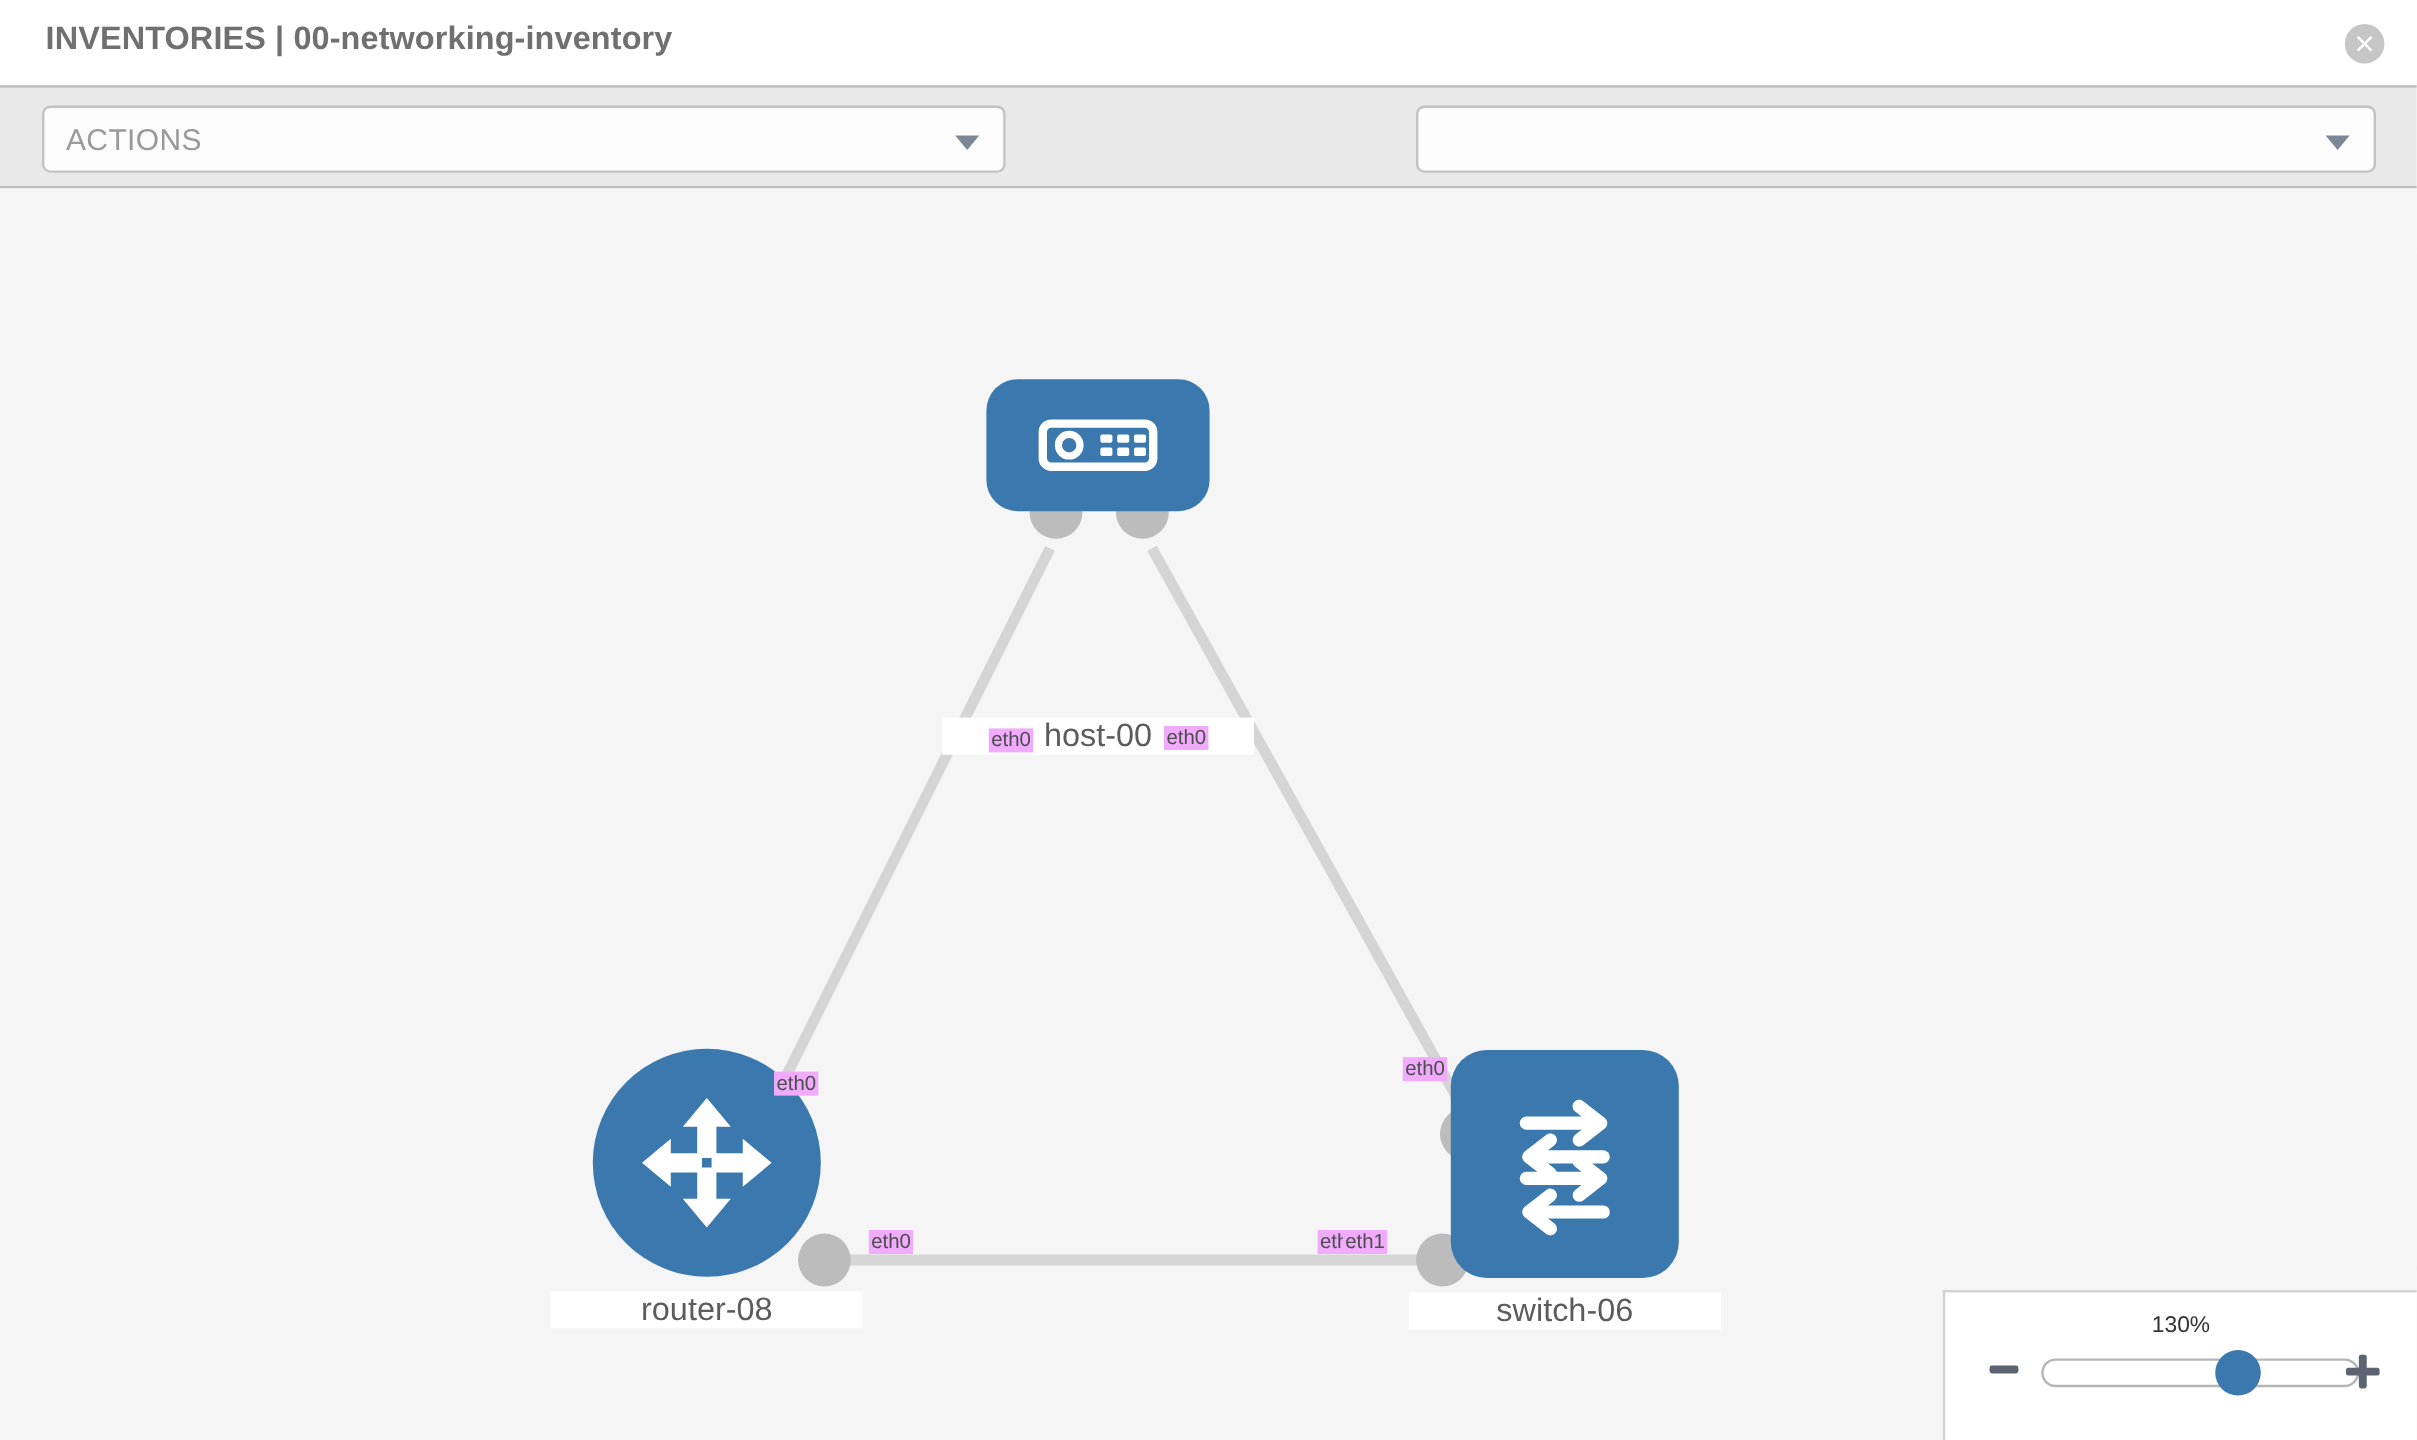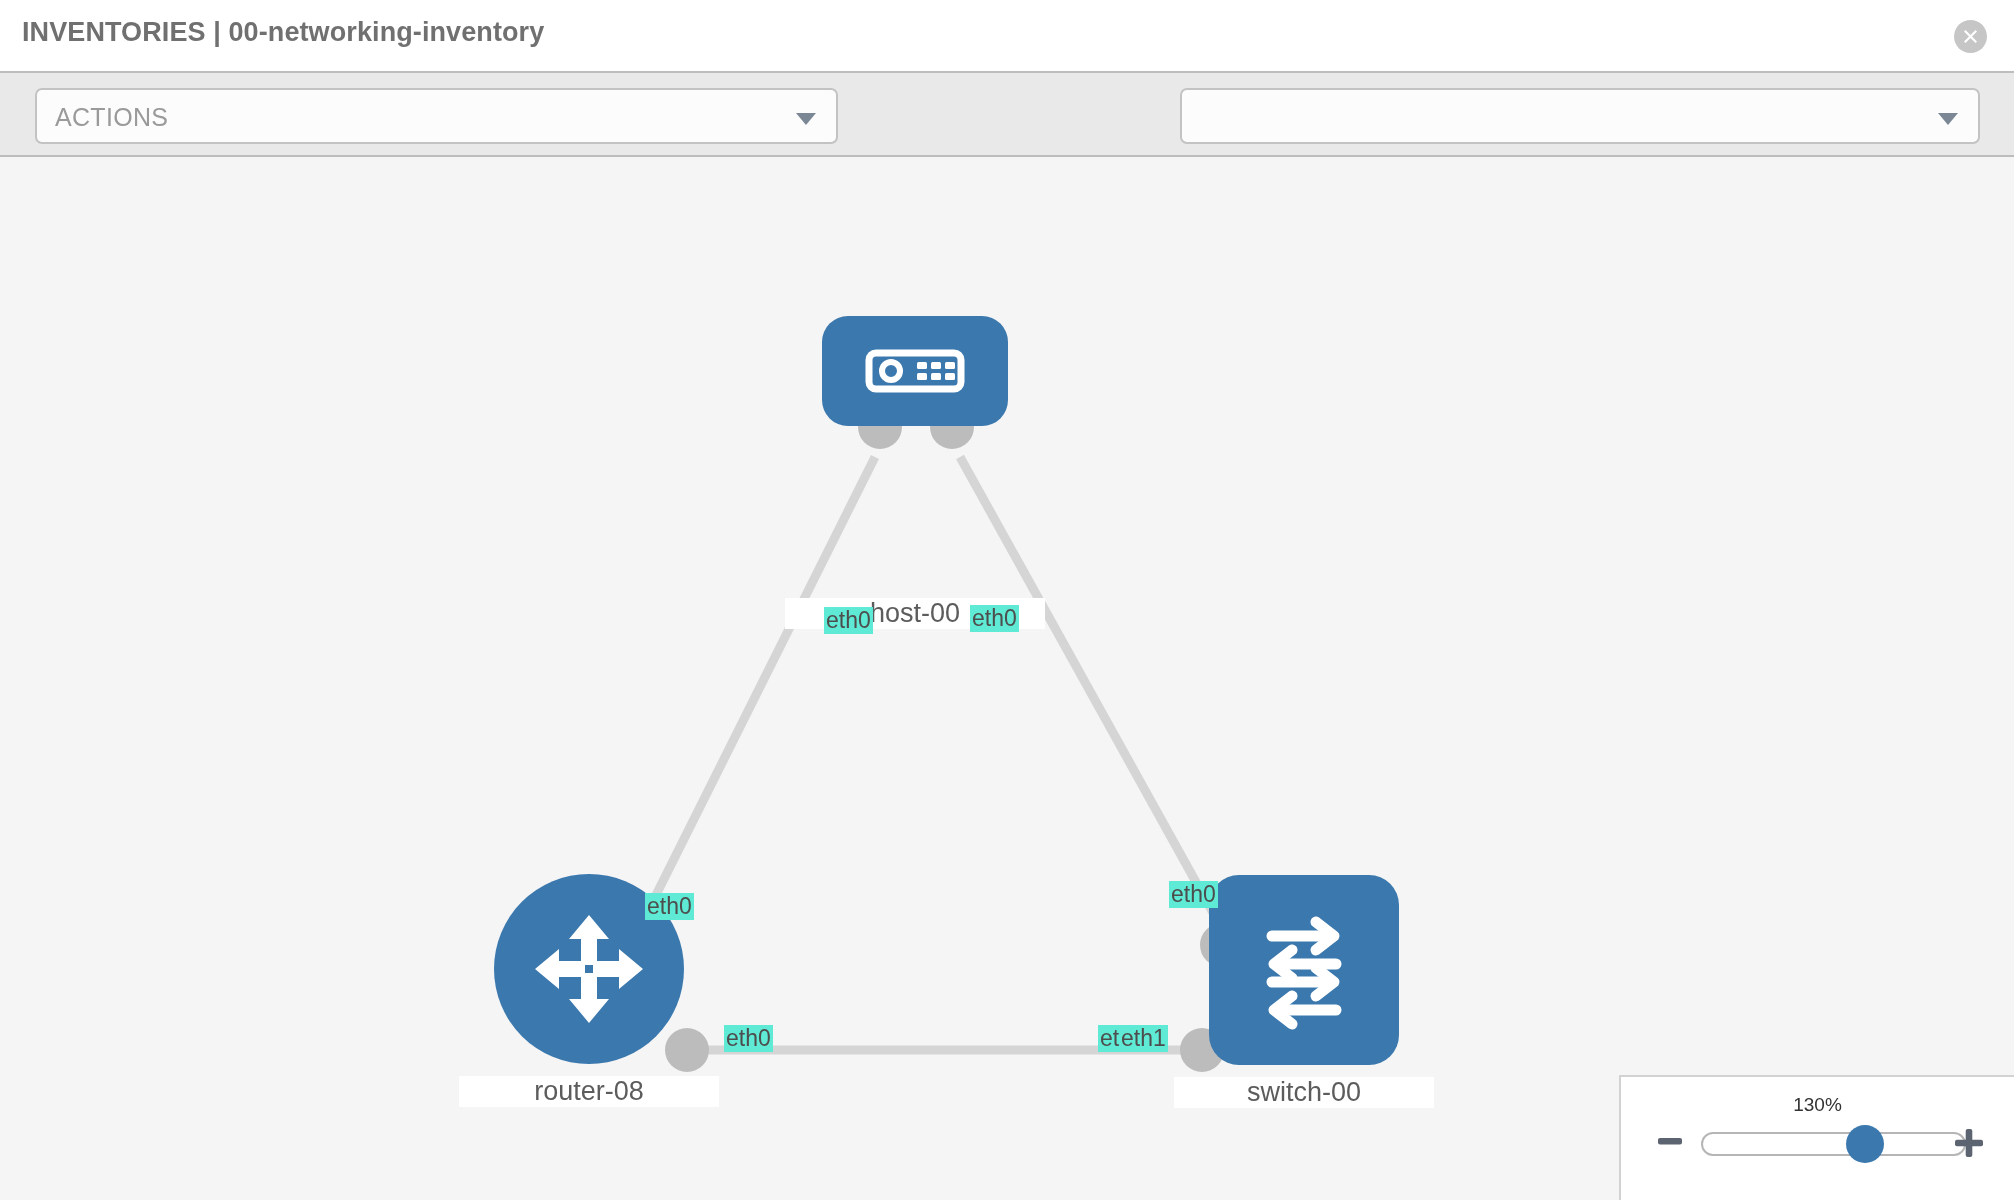--- a/index.html
+++ b/index.html
@@ -12,21 +12,21 @@
 
   #app { position: relative; width: 2014px; height: 1200px; }
 
   
   .header {
     position: absolute; left: 0; top: 0;
     width: 2014px; height: 71px;
     background: #ffffff;
   }
   .header-title {
-    position: absolute; left: 22px; top: 17px;
+    position: absolute; left: 38px; top: 17px;
     font-size: 27px; font-weight: bold;
     color: #707070; letter-spacing: .1px;
     white-space: nowrap;
   }
   .close-btn {
     position: absolute; right: 27px; top: 20px;
     width: 33px; height: 33px; border-radius: 50%;
     background: #c6c6c6;
     display: flex; align-items: center; justify-content: center;
     cursor: pointer;
@@ -113,22 +113,22 @@
     padding: 0 3px;
     text-align: center;
   }
   .port {
     position: absolute;
     background: #bcbcbc;
     border-radius: 50%;
   }
   .edge-label {
     position: absolute;
-    font-size: 23px; color: #4d4d4d;
-    background: #5eead4;
+    font-size: 17px; color: #4d4d4d;
+    background: #f0abfc;
     white-space: nowrap;
     padding: 0 2px;
   }
 
   
   .zoom-panel {
     position: absolute; right: 0; bottom: 0;
     width: 395px; height: 125px;
     background: #ffffff;
     border-left: 2px solid #d2d2d2;
@@ -273,21 +273,21 @@
             <path d="M52 44 L34 58 L52 72"></path>
 
             <path d="M32 76 L92 76"></path>
             <path d="M76 62 L94 76 L76 90"></path>
 
             <path d="M96 104 L36 104"></path>
             <path d="M52 90 L34 104 L52 118"></path>
           </g>
         </svg>
       </div>
-      <div class="node-label" style="left:-35px; top:202px; width:260px;">switch-00</div>
+      <div class="node-label" style="left:-35px; top:202px; width:260px;">switch-06</div>
     </div>
 
     <div class="edge-label" style="left:824px; top:450px;">eth0</div>
     <div class="edge-label" style="left:970px; top:448px;">eth0</div>
     <div class="edge-label" style="left:645px; top:736px;">eth0</div>
     <div class="edge-label" style="left:1169px; top:724px;">eth0</div>
     <div class="edge-label" style="left:724px; top:868px;">eth0</div>
     <div class="edge-label" style="left:1098px; top:868px;">eth0</div>
     <div class="edge-label" style="left:1119px; top:868px;">eth1</div>
   </div>

